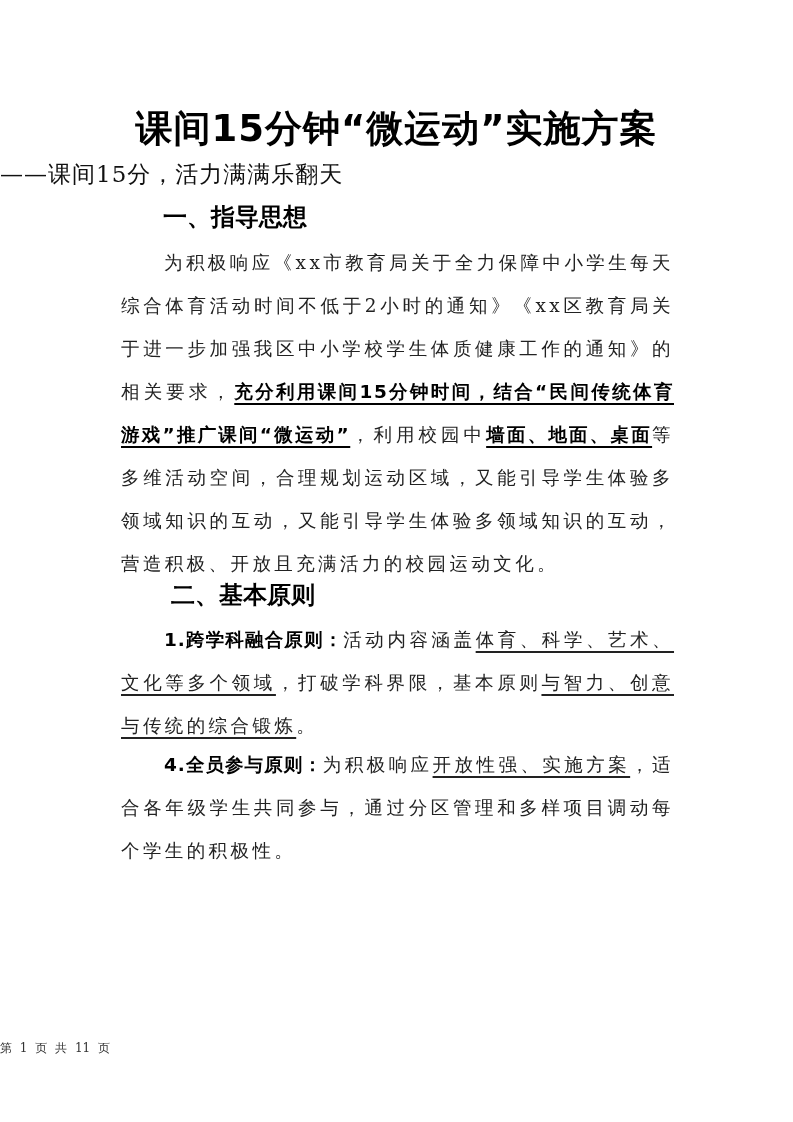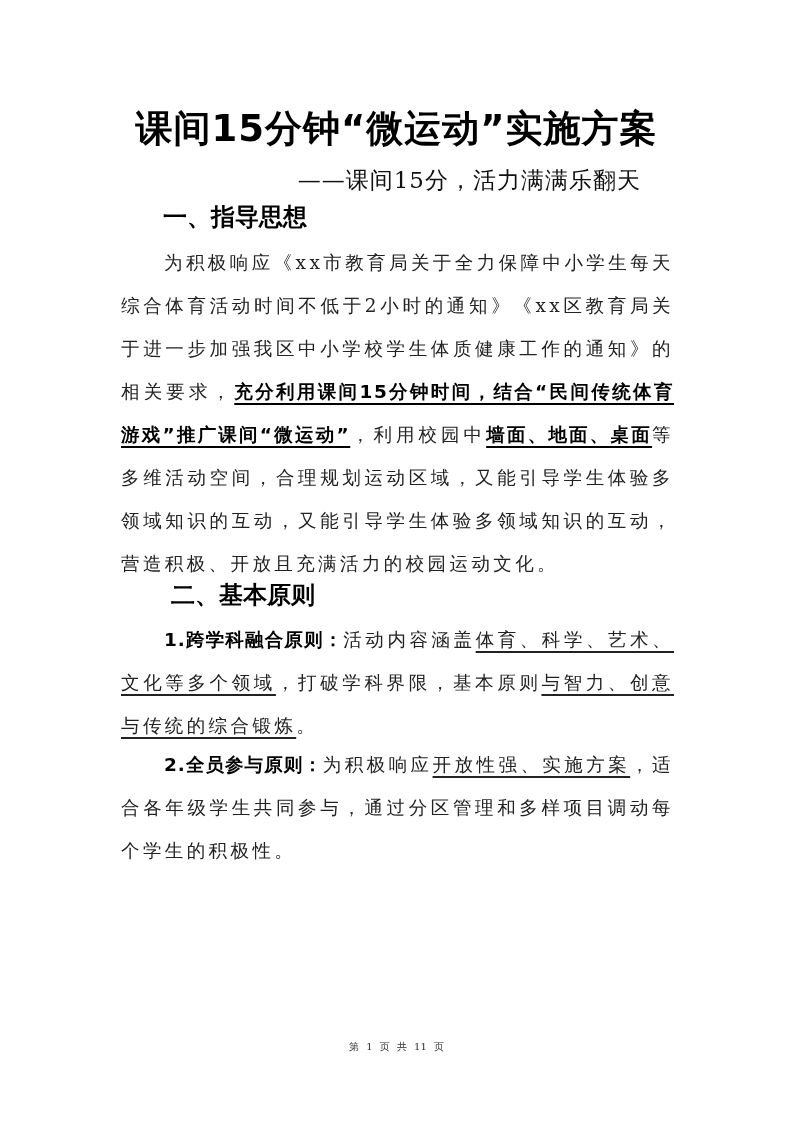--- a/index.html
+++ b/index.html
@@ -2,46 +2,46 @@
 <html><head>
 <meta charset="utf-8">
 <style>
   html, body { margin: 0; padding: 0; background: #ffffff; }
   body { width: 793px; height: 1122px; position: relative; overflow: hidden;
          font-family: "DejaVu Serif", "Liberation Serif", serif; color: #111; }
   .page { position: absolute; left: 0; top: 0; width: 793px; height: 1122px; background: #fff; border-radius: 6px; }
   .title { position: absolute; left: 0; width: 793px; top: 104px; text-align: center;
            font-family: "DejaVu Sans", "Liberation Sans", sans-serif; font-weight: bold;
            font-size: 37px; letter-spacing: 1px; line-height: 50px; color: #000; }
-  .subtitle { position: absolute; left: 0; width: 641px; top: 160px; text-align: right;
+  .subtitle { position: absolute; left: 0; width: 641px; top: 154px; text-align: left;
               font-size: 23px; line-height: 40px; color: #111; letter-spacing: 1px; }
   .heading { position: absolute; left: 163px; font-family: "DejaVu Sans", "Liberation Sans", sans-serif;
              font-weight: bold; font-size: 24px; line-height: 30px; color: #000; }
   .para { position: absolute; left: 121px; width: 553px; font-size: 18.5px; line-height: 43px;
           letter-spacing: 3.4px; text-align: justify; text-indent: 43px; color: #222; }
   .b { font-weight: bold; font-family: "DejaVu Sans", "Liberation Sans", sans-serif; color: #000; letter-spacing: 1px; }
   .u { text-decoration: underline; text-underline-offset: 5px; text-decoration-thickness: 1.5px; }
   .ub { text-decoration: underline; text-underline-offset: 5px; text-decoration-thickness: 1.5px;
         font-weight: bold; font-family: "DejaVu Sans", "Liberation Sans", sans-serif; color: #000; letter-spacing: 1.6px; }
-  .footer { position: absolute; left: 0; width: 793px; top: 1040px; text-align: center;
-            font-size: 10px; color: #333; word-spacing: 4px; }
+  .footer { position: absolute; left: 0; width: 793px; top: 1040px; text-align: left;
+            font-size: 12px; color: #333; word-spacing: 4px; }
 </style>
 </head>
 <body>
 
 <div class="page">
 
   <div class="title">课间15分钟“微运动”实施方案</div>
   <div class="subtitle">——课间15分，活力满满乐翻天</div>
 
   <div class="heading" style="top:202px;">一、指导思想</div>
 
   <div class="para" style="top:241px;"><span>为积极响应《xx市教育局关于全力保障中小学生每天综合体育活动时间不低于2小时的通知》《xx区教育局关于进一步加强我区中小学校学生体质健康工作的通知》的相关要求，</span><span class="ub">充分利用课间15分钟时间，结合“民间传统体育游戏”推广课间“微运动”</span><span>，利用校园中</span><span class="ub">墙面、地面、桌面</span><span>等多维活动空间，合理规划运动区域，又能引导学生体验多领域知识的互动，又能引导学生体验多领域知识的互动，营造积极、开放且充满活力的校园运动文化。</span></div>
 
   <div class="heading" style="top:580px;margin-left:8px;">二、基本原则</div>
 
   <div class="para" style="top:618px;"><span class="b">1.跨学科融合原则：</span><span>活动内容涵盖</span><span class="u">体育、科学、艺术、文化等多个领域</span><span>，打破学科界限，基本原则</span><span class="u">与智力、创意与传统的综合锻炼</span><span>。</span></div>
 
-  <div class="para" style="top:743px;"><span class="b">2.全员参与原则：</span><span>为积极响应</span><span class="u">开放性强、实施方案</span><span>，适合各年级学生共同参与，通过分区管理和多样项目调动每个学生的积极性。</span></div>
+  <div class="para" style="top:743px;"><span class="b">4.全员参与原则：</span><span>为积极响应</span><span class="u">开放性强、实施方案</span><span>，适合各年级学生共同参与，通过分区管理和多样项目调动每个学生的积极性。</span></div>
 
 
   <div class="footer">第 1 页 共 11 页</div>
 </div>
 
 </body></html>

